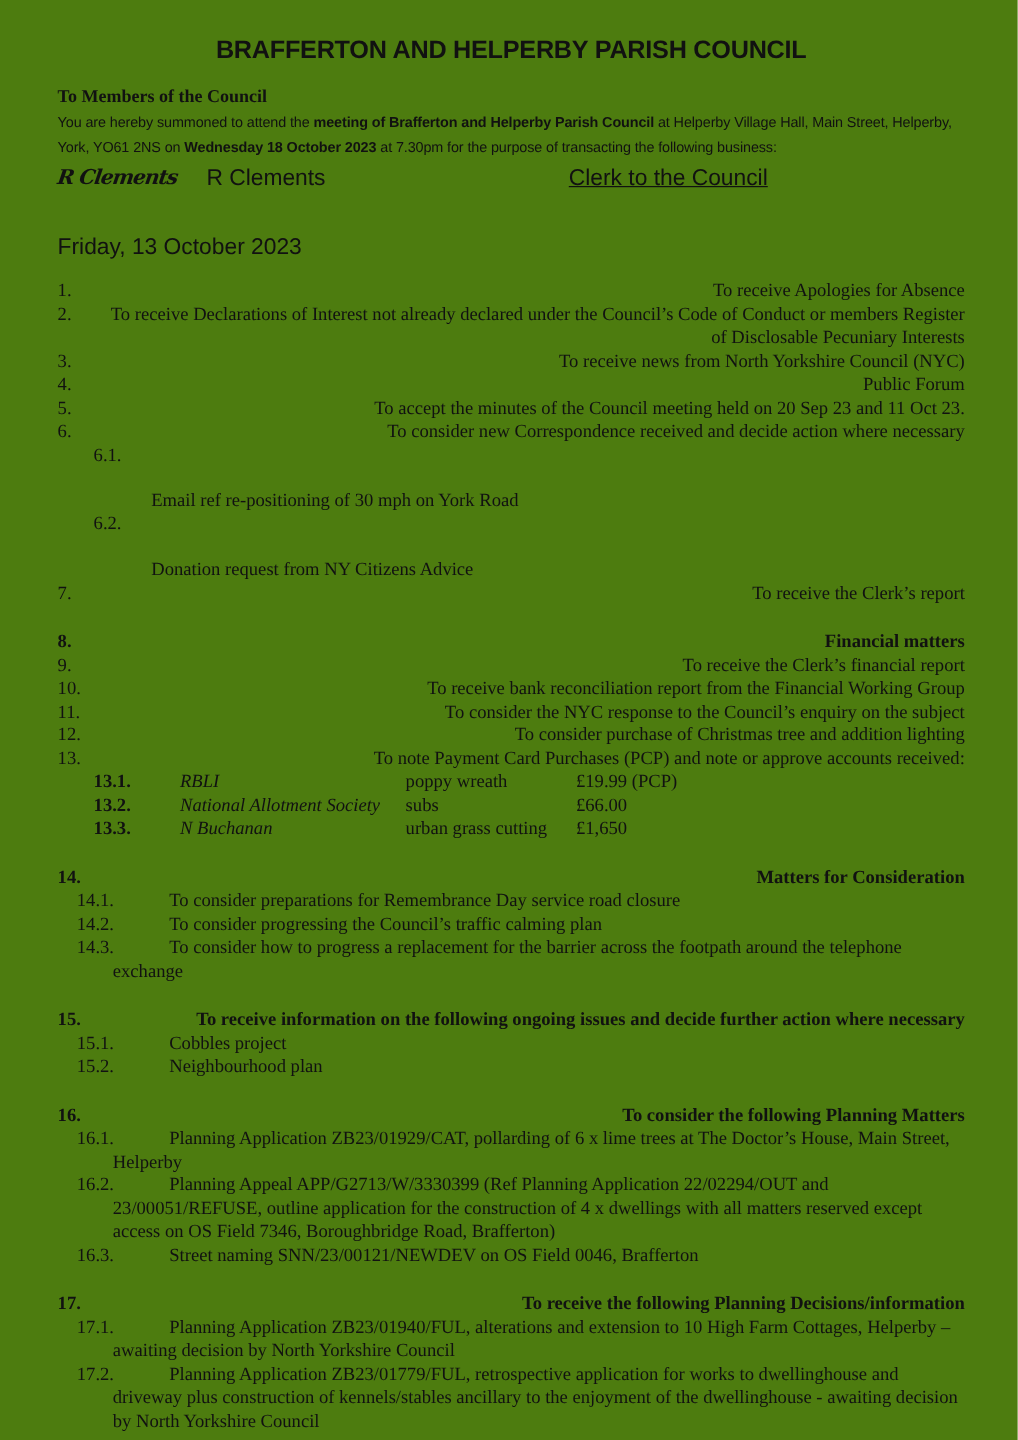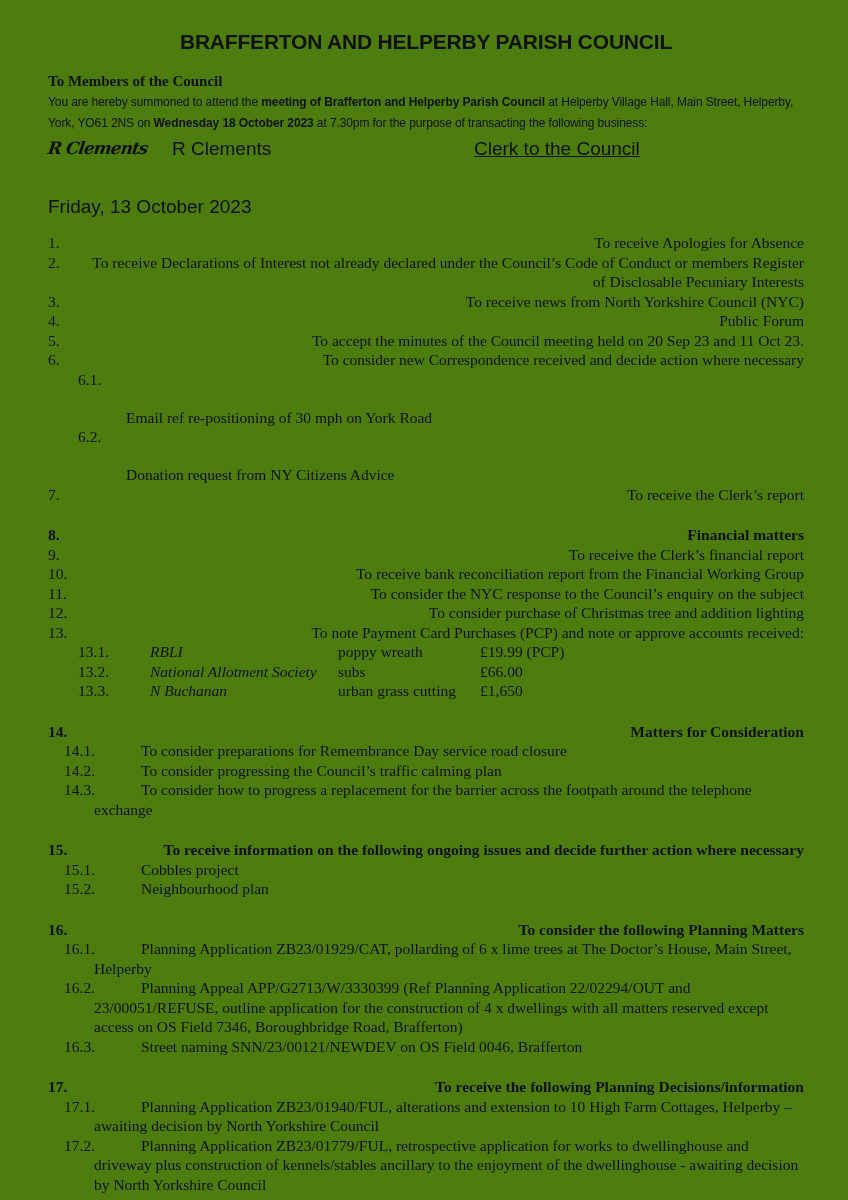--- a/index.html
+++ b/index.html
@@ -89,21 +89,21 @@
     padding-left: 30px;
     text-indent: -30px;
   }
   .sub-tab .num {
     display: inline-block;
     width: 77px;
     text-indent: 0;
   }
   
   .acct-row { margin-left: 30px; display: flex; }
-  .acct-row .num { flex: 0 0 72px; }
+  .acct-row .num { flex: 0 0 72px; font-weight: bold; }
   .acct-row .payee { flex: 0 0 188px; font-style: italic; }
   .acct-row .desc { flex: 0 0 142px; }
   .acct-row .amount { flex: 1; }
 </style>
 </head>
 <body>
 
 <div class="page">
 
   <div class="doc-title">BRAFFERTON AND HELPERBY PARISH COUNCIL</div>

